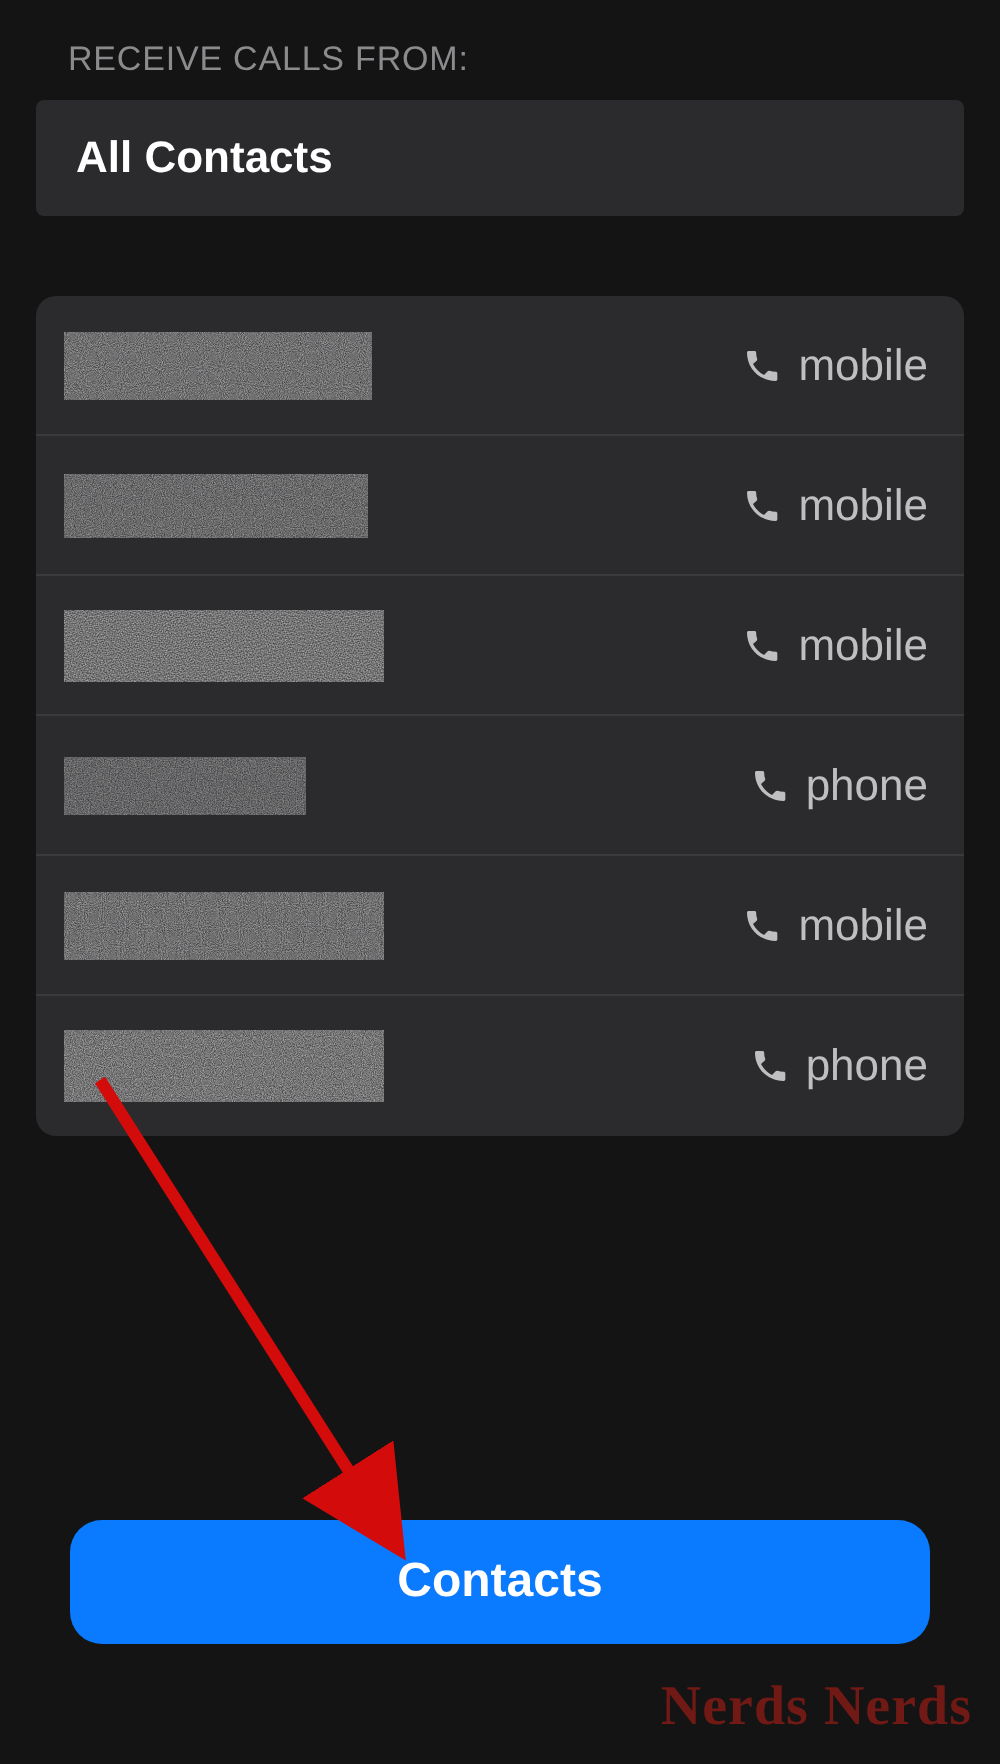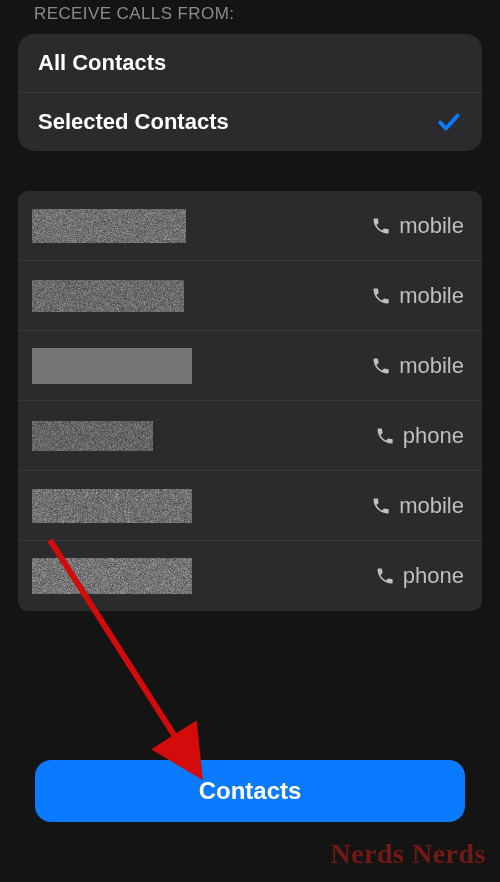--- a/index.html
+++ b/index.html
@@ -9,32 +9,32 @@
     background: #141414;
     font-family: -apple-system, BlinkMacSystemFont, "Helvetica Neue", Arial, sans-serif;
     color: #fff;
     overflow: hidden;
     position: relative;
   }
   .screen {
     width: 500px;
     height: 874px;
     position: relative;
-    padding-top: 4px;
+    padding-top: 20px;
   }
   .section-header {
     color: #8b8b8e;
     font-size: 17px;
     letter-spacing: 0.4px;
     padding: 0 34px 10px 34px;
     text-transform: uppercase;
   }
   .card {
     background: #2b2b2d;
-    border-radius: 16px;
+    border-radius: 4px;
     margin: 0 18px;
     overflow: hidden;
   }
   .row {
     display: flex;
     align-items: center;
     justify-content: space-between;
     padding: 16px 20px;
     font-size: 22px;
     font-weight: 600;
@@ -128,28 +128,20 @@
 <body>
 
 <div class="screen">
 
   <div class="section-header">RECEIVE CALLS FROM:</div>
 
   <div class="card">
     <div class="row">
       <span>All Contacts</span>
     </div>
-    <div class="row">
-      <span>Selected Contacts</span>
-      <span class="checkmark">
-        <svg viewBox="0 0 24 24" width="28" height="28">
-            <path d="M4 12.5 L9.2 18 L20 6" fill="none" stroke="#0a7aff" stroke-width="3.6" stroke-linecap="round" stroke-linejoin="round"></path>
-          </svg>
-      </span>
-    </div>
   </div>
 
   <div style="height:40px"></div>
 
   <div class="contacts-card">
 
     <div class="contact-row">
       <div class="blurred-name">
         <svg viewBox="0 0 160 38">
             <filter id="n1">

